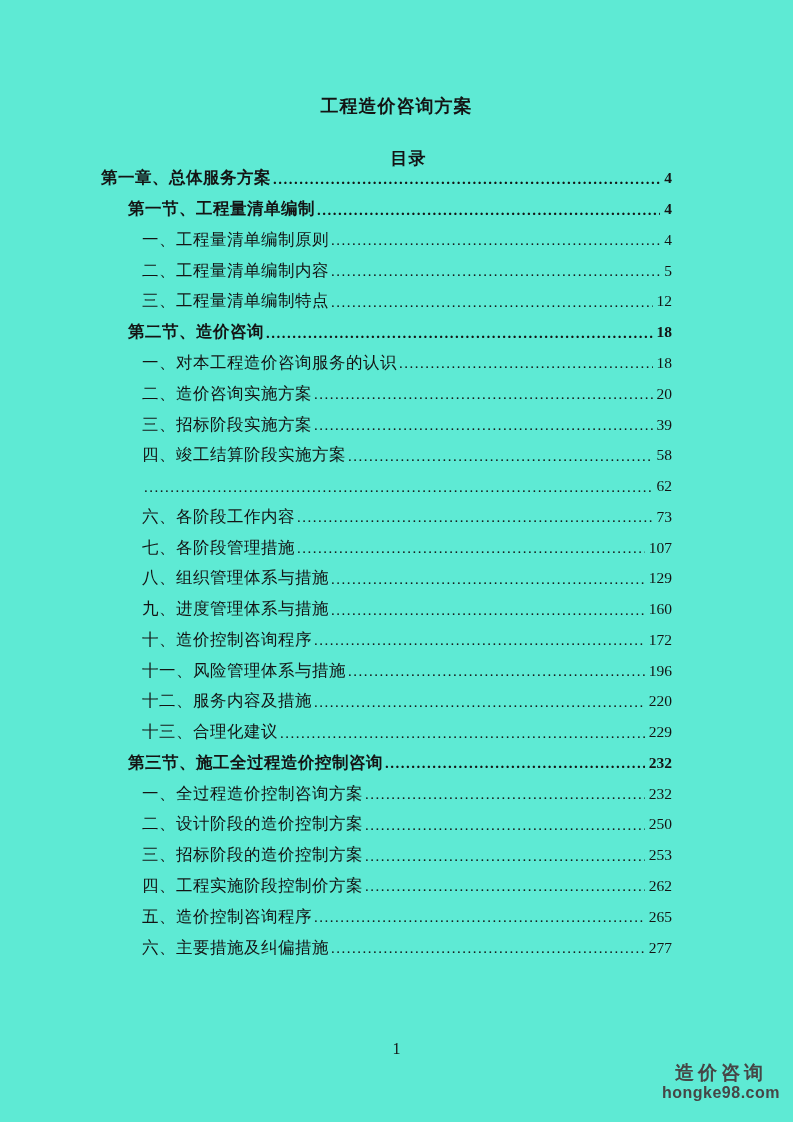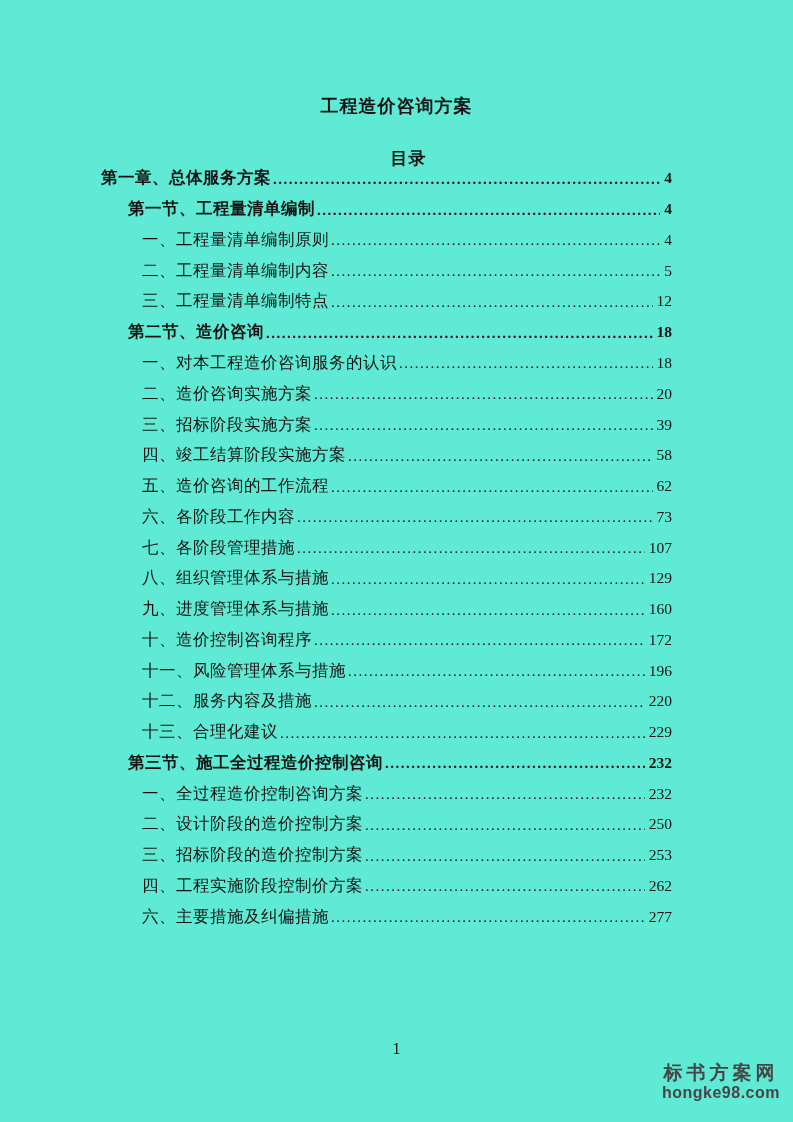--- a/index.html
+++ b/index.html
@@ -158,21 +158,20 @@
       <span class="toc-label">三、招标阶段实施方案</span>
       <span class="toc-dots"></span>
       <span class="toc-page">39</span>
     </div>
       <div class="toc-row lvl-item">
       <span class="toc-label">四、竣工结算阶段实施方案</span>
       <span class="toc-dots"></span>
       <span class="toc-page">58</span>
     </div>
       <div class="toc-row lvl-item">
-      <span class="toc-label">五、造价咨询的工作流程</span>
       <span class="toc-dots"></span>
       <span class="toc-page">62</span>
     </div>
       <div class="toc-row lvl-item">
       <span class="toc-label">六、各阶段工作内容</span>
       <span class="toc-dots"></span>
       <span class="toc-page">73</span>
     </div>
       <div class="toc-row lvl-item">
       <span class="toc-label">七、各阶段管理措施</span>
@@ -228,26 +227,31 @@
       <span class="toc-label">三、招标阶段的造价控制方案</span>
       <span class="toc-dots"></span>
       <span class="toc-page">253</span>
     </div>
       <div class="toc-row lvl-item">
       <span class="toc-label">四、工程实施阶段控制价方案</span>
       <span class="toc-dots"></span>
       <span class="toc-page">262</span>
     </div>
       <div class="toc-row lvl-item">
+      <span class="toc-label">五、造价控制咨询程序</span>
+      <span class="toc-dots"></span>
+      <span class="toc-page">265</span>
+    </div>
+      <div class="toc-row lvl-item">
       <span class="toc-label">六、主要措施及纠偏措施</span>
       <span class="toc-dots"></span>
       <span class="toc-page">277</span>
     </div>
     </nav>
 
   <div class="footer-page-number">1</div>
 
   <div class="watermark" style="color: rgb(70, 70, 70);">
-    <div class="watermark-cn">标书方案网</div>
+    <div class="watermark-cn">造价咨询</div>
     <div class="watermark-url">hongke98.com</div>
   </div>
 
 </div>
 
 </body></html>

